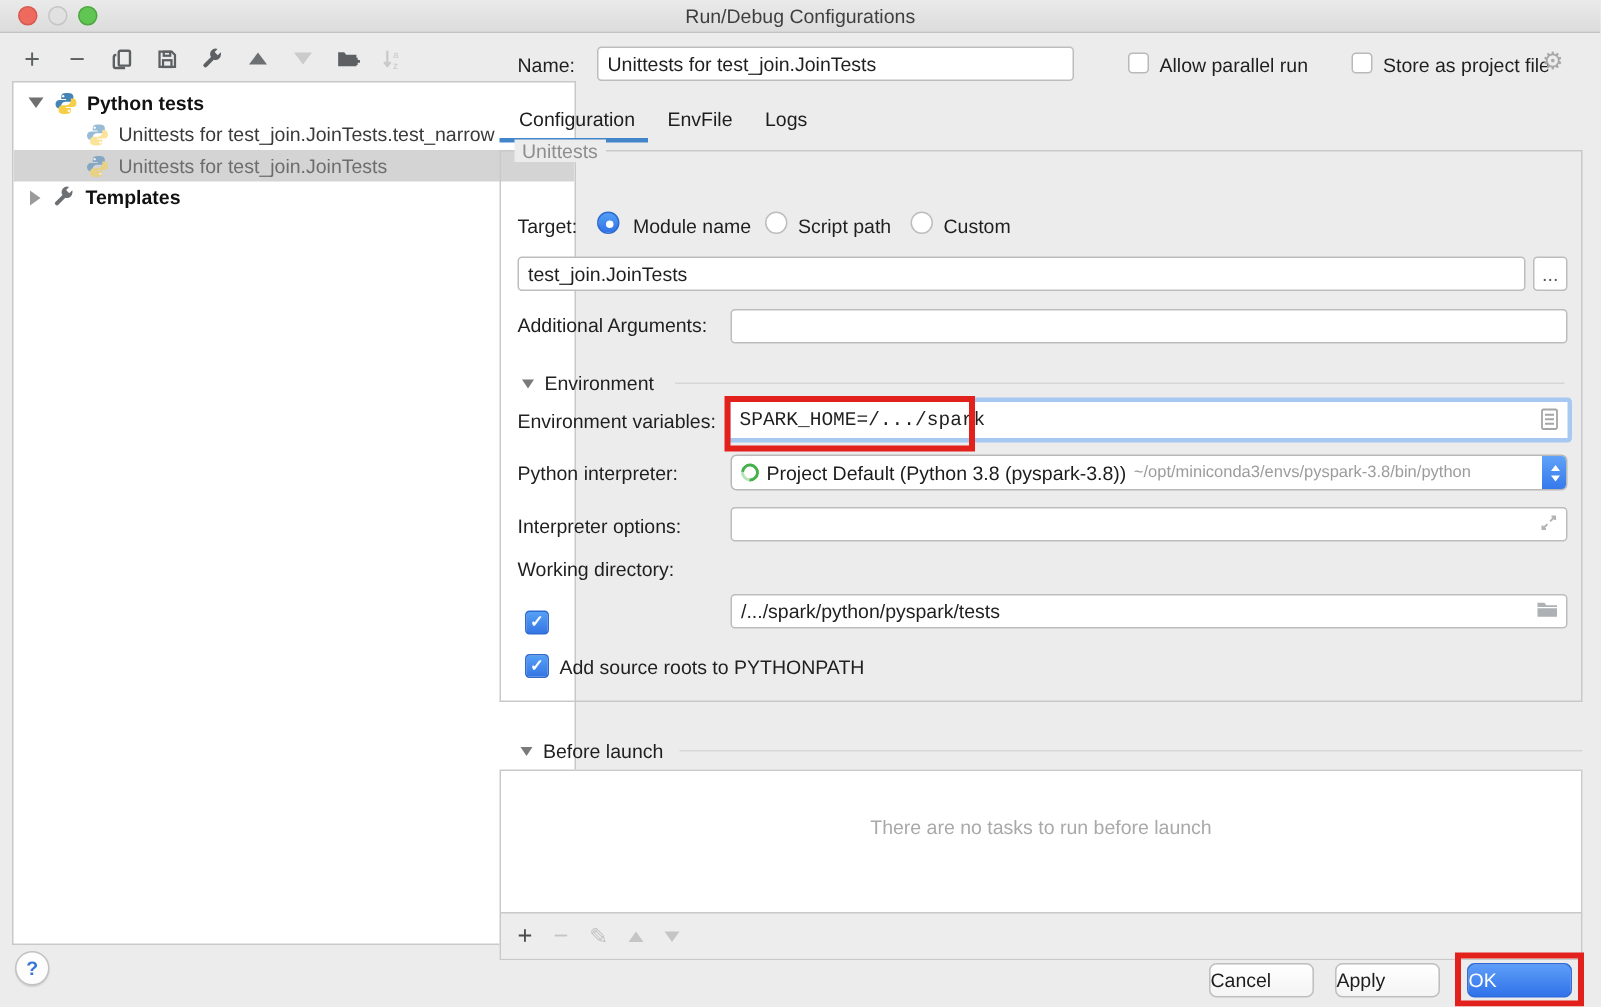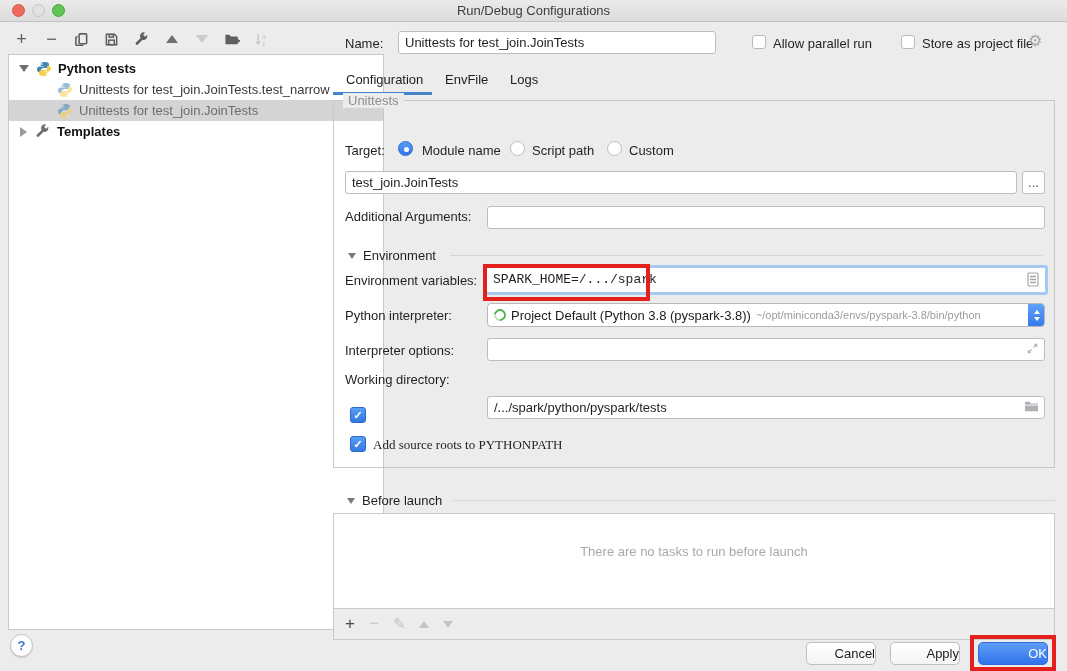--- a/index.html
+++ b/index.html
@@ -106,21 +106,21 @@
   .bl-toolbar { position:absolute; left:0; right:0; bottom:0; height:31px; background:#ededed;
     border-top:1px solid #c9c9c9; display:flex; align-items:center; gap:14px; padding-left:11px; }
   .bl-toolbar .gi { font-size:17px; }
   .pencil::before { content:"✎"; font-family:"DejaVu Sans", sans-serif; font-size:15px; color:#c2c2c2; }
   .tri.sm-up   { border-left:5px solid transparent; border-right:5px solid transparent; border-bottom:7px solid #c5c5c5; }
   .tri.sm-down { border-left:5px solid transparent; border-right:5px solid transparent; border-top:7px solid #c5c5c5; }
   .c-dark { color:#4a4a4a; } .c-lite { color:#c5c5c5; }
 
   
   .btn { position:absolute; width:70px; height:23px; border:1px solid #bfbfbf; border-radius:5px;
-    background:linear-gradient(#ffffff,#f4f4f4); text-align:right; line-height:21px; color:#1d1d1d; }
+    background:linear-gradient(#ffffff,#f4f4f4); text-align:left; line-height:21px; color:#1d1d1d; }
   .btn.primary { background:linear-gradient(#5d9ef8,#3172ea); border-color:#2f6bdc; color:#fff; }
   .ok-wrap { position:absolute; left:978px; top:642px; width:70px; height:23px; }
   .ok-wrap .btn { left:0; top:0; }
   svg { display:block; }
 </style>
 </head>
 <body>
 
 <div class="titlebar">
   <div class="lights">
@@ -303,21 +303,21 @@
       <span class="field-icon">
         <svg width="15" height="13" viewBox="0 0 16 14" fill="#adb0b5">
           <path d="M1 2h5l1.3 1.8H15V12H1z"></path>
             <path d="M1 5.5h14" stroke="#fff" stroke-width="1"></path>
         </svg>
       </span>
     </div>
 
     <span class="cbx-blue" style="left:16px; top:306px;"></span>
     <span class="cbx-blue" style="left:16px; top:335px;"></span>
-    <span class="abs lbl" style="left:39px; top:336px;font-family:Liberation Serif, serif;">Add source roots to PYTHONPATH</span>
+    <span class="abs lbl" style="left:39px; top:336px;">Add source roots to PYTHONPATH</span>
   </div>
 
   <span class="sec-twisty" style="left:14px; top:470px;"></span>
   <span class="abs lbl" style="left:29px; top:465px;">Before launch</span>
   <div class="sec-line" style="left:120px; right:1px; top:472px;"></div>
 
   <div class="bl-box">
     <div class="bl-empty">There are no tasks to run before launch</div>
     <div class="bl-toolbar">
       <span class="gi c-dark">+</span>

